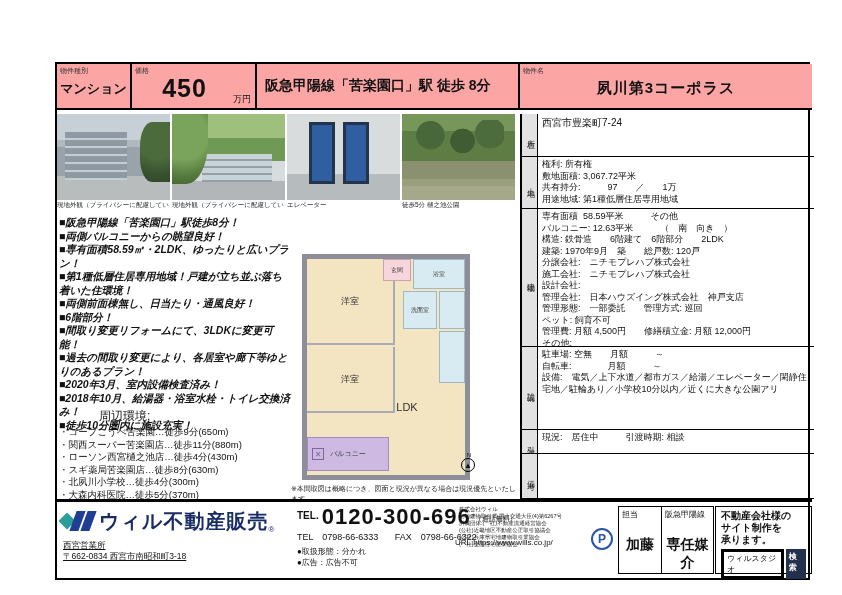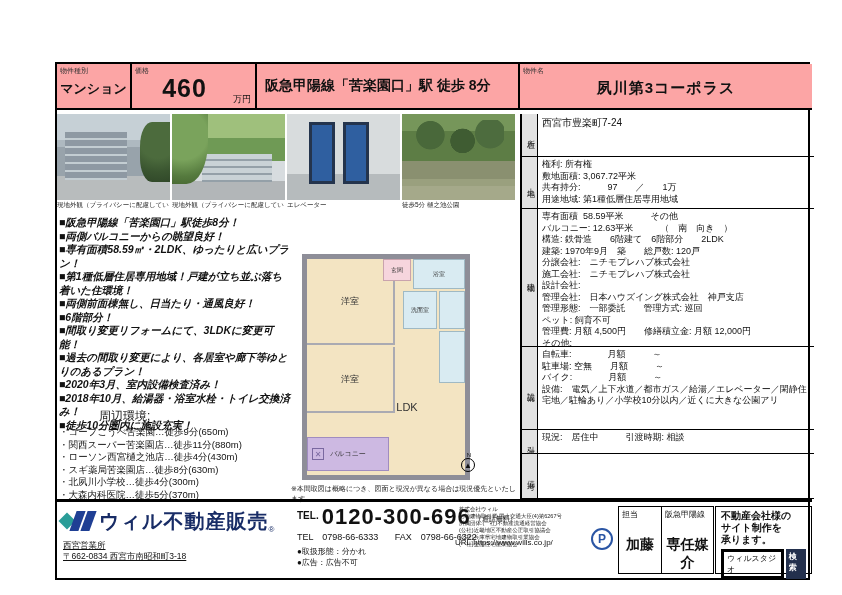--- a/index.html
+++ b/index.html
@@ -116,21 +116,21 @@
 
 <div id="page">
   <div id="doc">
 
     <div class="hcell" id="cell-type">
       <div class="hlabel">物件種別</div>
       <div class="val">マンション</div>
     </div>
     <div class="hcell" id="cell-price">
       <div class="hlabel">価格</div>
-      <div class="big">460</div>
+      <div class="big">450</div>
       <div class="unit">万円</div>
     </div>
     <div class="hcell" id="cell-access">
       <div class="val">阪急甲陽線「苦楽園口」駅 徒歩 8分</div>
     </div>
     <div class="hcell" id="cell-name">
       <div class="hlabel">物件名</div>
       <div class="val">夙川第3コーポラス</div>
     </div>
 
@@ -230,23 +230,22 @@
             <div class="detail-line">管理会社:　日本ハウズイング株式会社　神戸支店</div>
             <div class="detail-line">管理形態:　一部委託　　管理方式: 巡回</div>
             <div class="detail-line">ペット: 飼育不可</div>
             <div class="detail-line">管理費: 月額 4,500円　　修繕積立金: 月額 12,000円</div>
             <div class="detail-line">その他:</div>
           </div>
       </div>
       <div class="drow" id="row-fac">
         <div class="dlabel">設備</div>
         <div class="dbody">
+            <div class="detail-line">駐車場: 空無　　月額　　　～</div>
             <div class="detail-line">自転車:　　　　月額　　　～</div>
-            <div class="detail-line">駐車場: 空無　　月額　　　～</div>
-            <div class="detail-line">バイク:　　　　月額　　　～</div>
             <div class="detail-line">設備:　電気／上下水道／都市ガス／給湯／エレベーター／閑静住宅地／駐輪あり／小学校10分以内／近くに大きな公園アリ</div>
           </div>
       </div>
       <div class="drow" id="row-deliv">
         <div class="dlabel">引渡</div>
         <div class="dbody">
             <div class="detail-line">現況:　居住中　　　引渡時期: 相談</div>
           </div>
       </div>
       <div class="drow" id="row-note">

